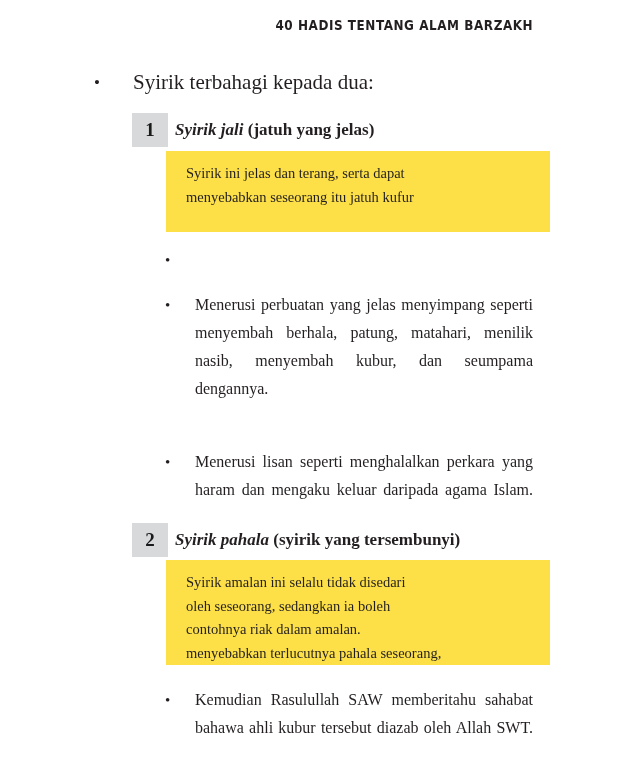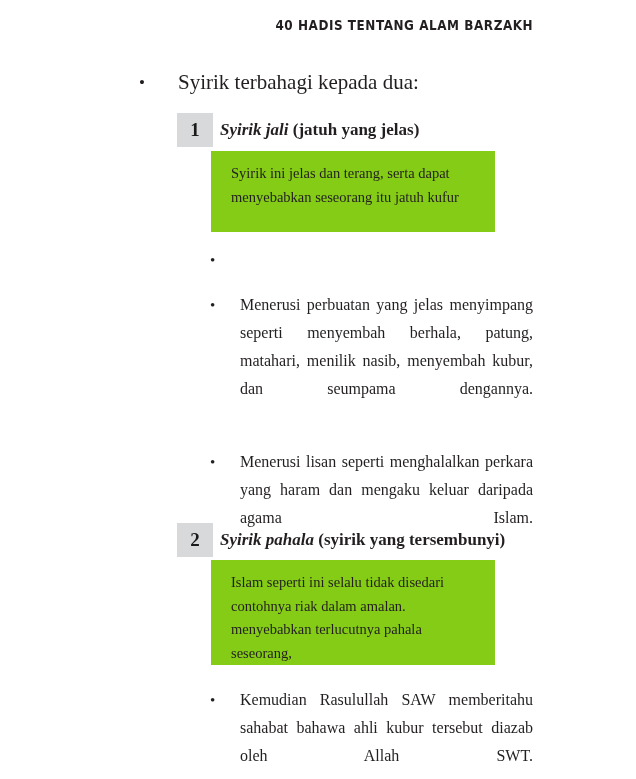--- a/index.html
+++ b/index.html
@@ -13,21 +13,20 @@
     position: relative;
     overflow: hidden;
     font-family: "Liberation Serif", "DejaVu Serif", serif;
     color: #231f20;
     -webkit-font-smoothing: antialiased;
   }
 
   .page {
     position: absolute;
     inset: 0;
-    margin-left: 45px;
   }
 
   
   .running-header {
     position: absolute;
     top: 17px;
     right: 103px;
     font-family: "DejaVu Sans Condensed", "Liberation Sans Narrow", "Liberation Sans", sans-serif;
     font-weight: 700;
     font-size: 14.5px;
@@ -92,22 +91,22 @@
     white-space: nowrap;
   }
   .sec-title .it {
     font-style: italic;
   }
 
   
   .callout {
     position: absolute;
     left: 166px;
-    width: 284px;
-    background: #84cc16;
+    width: 384px;
+    background: #fde047;
     box-sizing: border-box;
     padding: 11px 28px 10px 20px;
   }
   #callout-1 { top: 151px; height: 81px; }
   #callout-2 { top: 560px; height: 105px; }
   .callout p {
     margin: 0;
     font-size: 14.5px;
     line-height: 23.5px;
     color: #231f20;
@@ -189,21 +188,22 @@
   <div class="section" id="section-2">
     <div class="sec-head">
       <div class="num-box">2</div>
       <div class="sec-title">
         <span class="it">Syirik pahala</span><span> (syirik yang tersembunyi)</span>
       </div>
     </div>
   </div>
 
   <div class="callout" id="callout-2">
-    <p>Islam seperti ini selalu tidak disedari</p>
+    <p>Syirik amalan ini selalu tidak disedari</p>
+    <p>oleh seseorang, sedangkan ia boleh</p>
     <p>contohnya riak dalam amalan.</p>
     <p>menyebabkan terlucutnya pahala seseorang,</p>
   </div>
 
   <div class="sub-list" id="sub-list-2">
     <div class="sub-item">
       <span class="dot">•</span>
       <span class="body lastline-left">Kemudian Rasulullah SAW memberitahu sahabat bahawa ahli kubur tersebut diazab oleh Allah SWT.</span>
     </div>
   </div>

